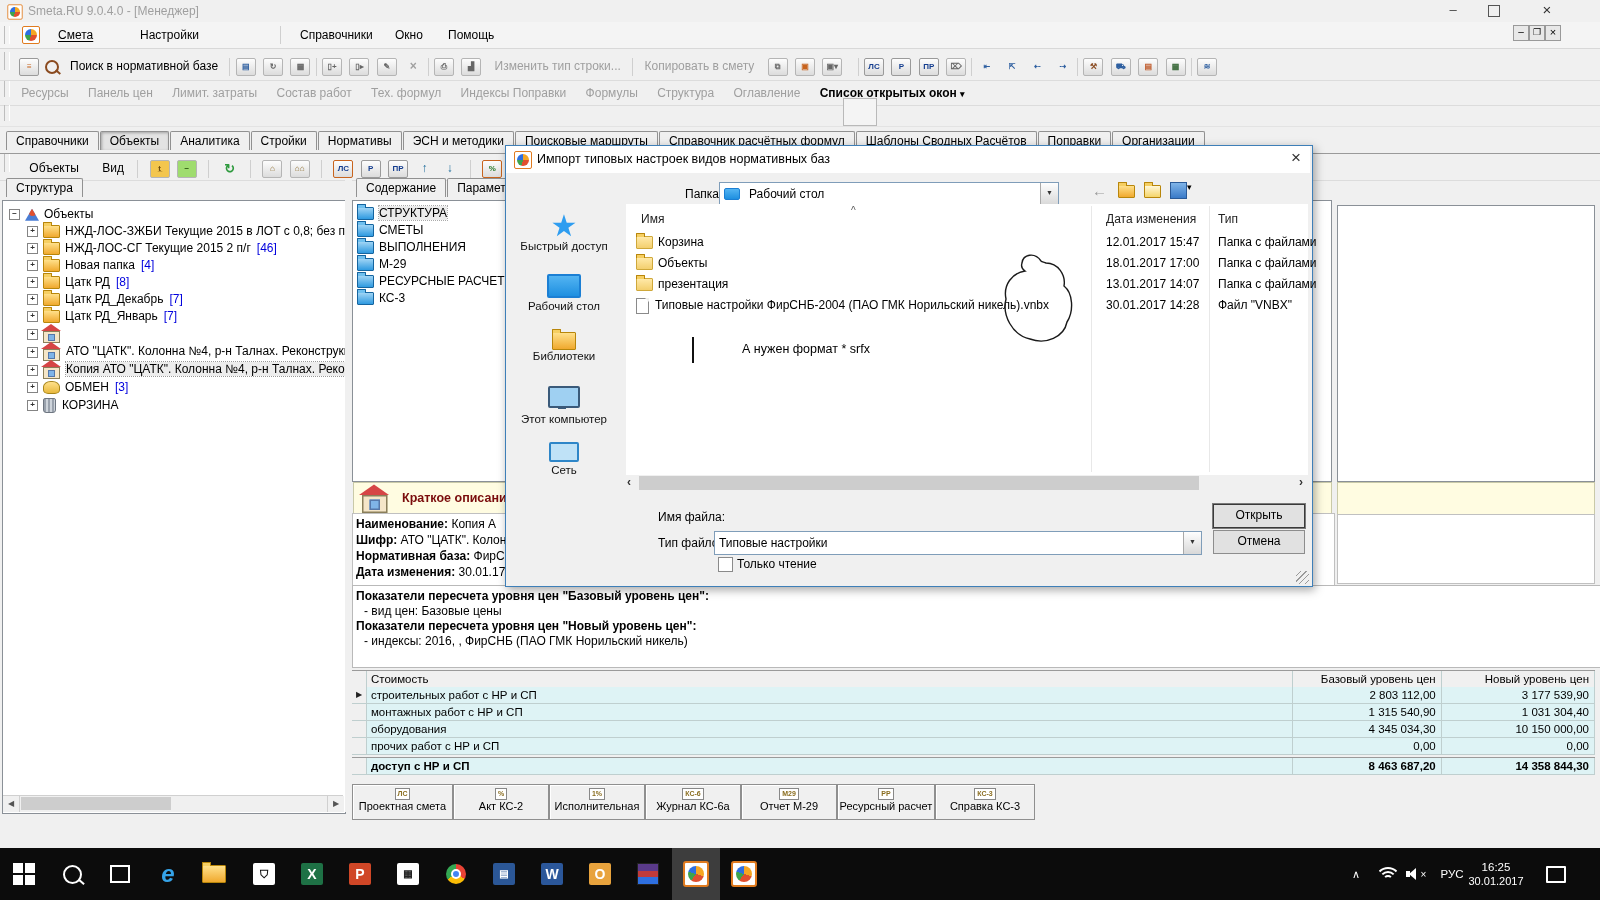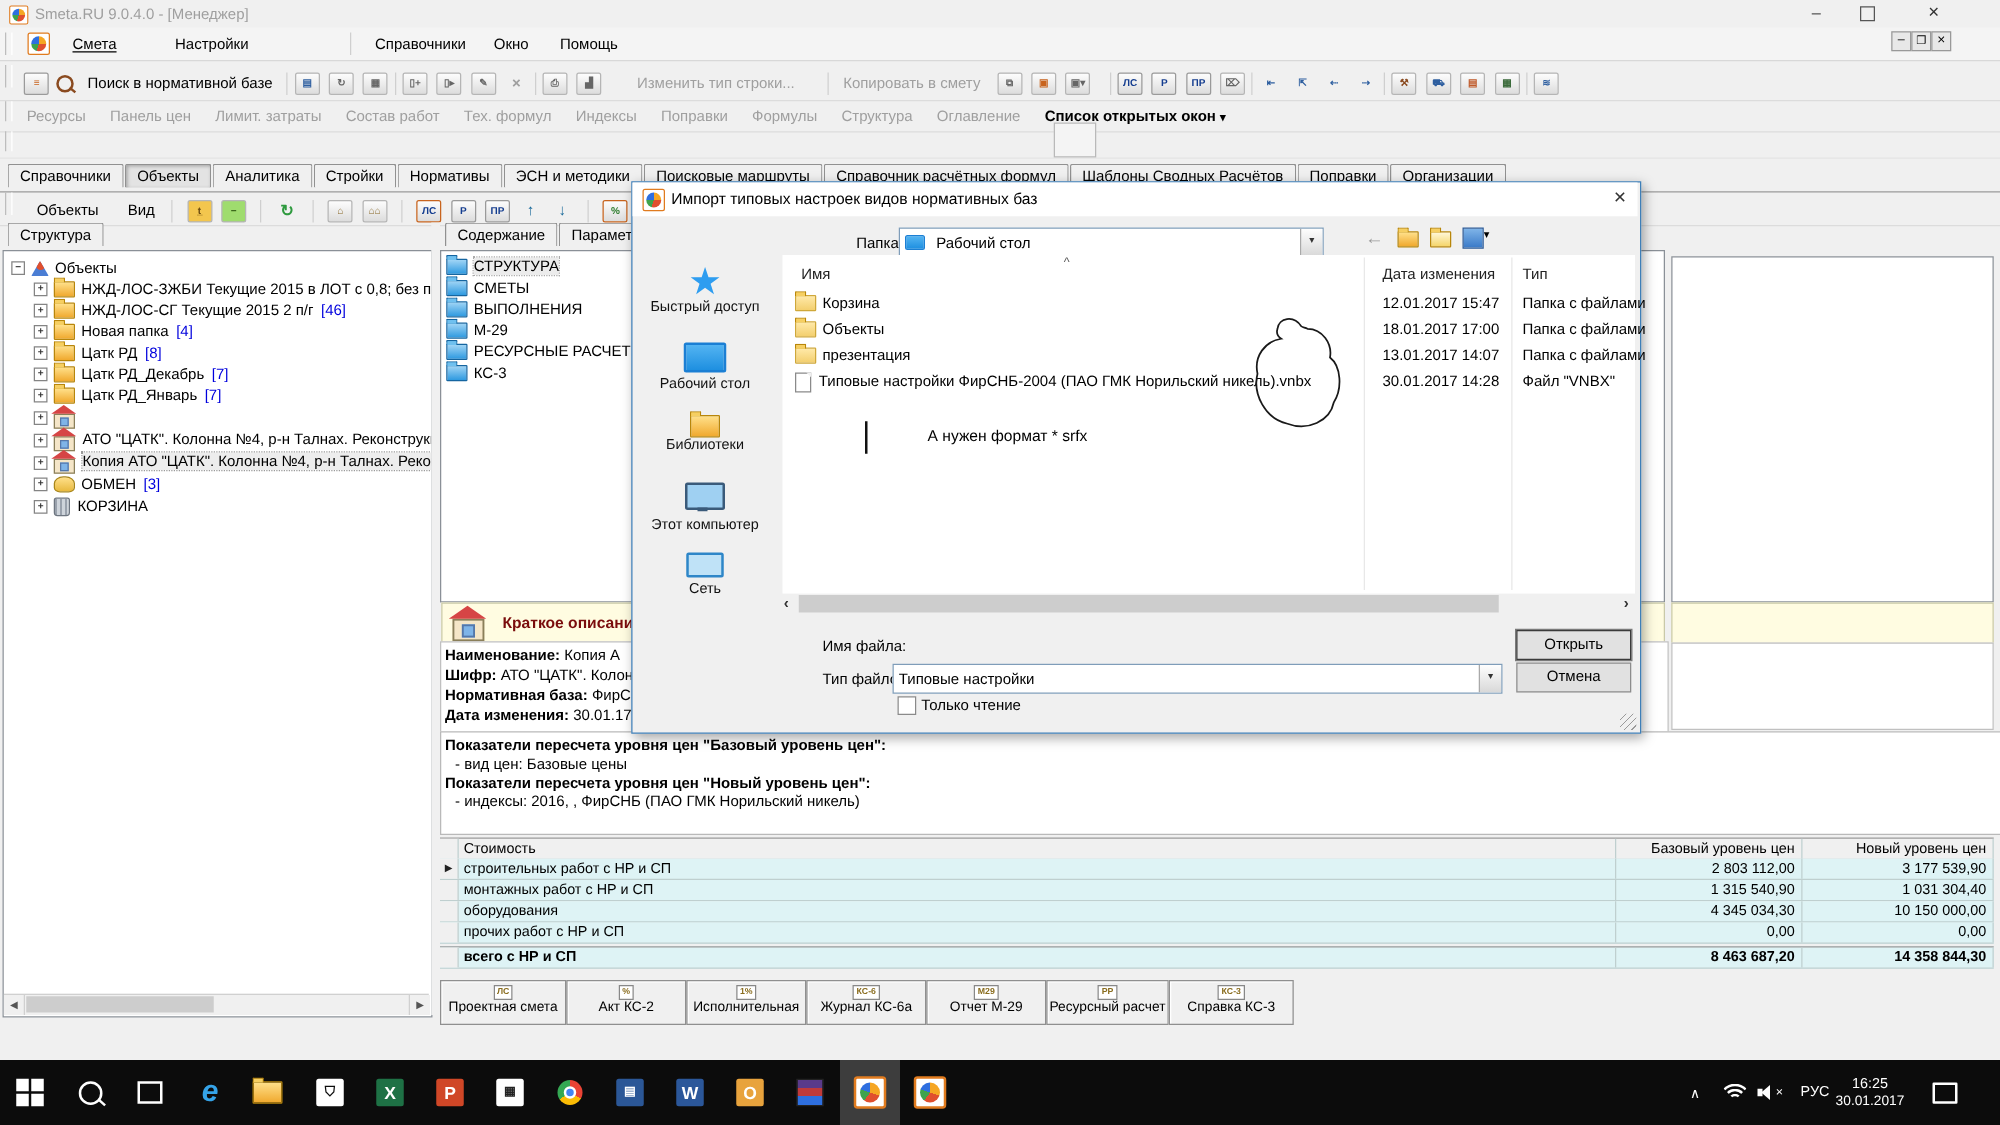--- a/index.html
+++ b/index.html
@@ -125,21 +125,21 @@
     <span class="ti">↻</span>
     <span class="ti">▦</span>
     <span class="vsep" style="display:inline-block;height:18px;vertical-align:middle"></span>
     <span class="ti">▯+</span>
     <span class="ti">▯▸</span>
     <span class="ti">✎</span>
     <span class="ti flat" style="color:#a0a0a0;font-size:12px">×</span>
     <span class="vsep" style="display:inline-block;height:18px;vertical-align:middle"></span>
     <span class="ti">⎙</span>
     <span class="ti">▟</span>
-    <span class="gray" style="margin:0 23px">Изменить тип строки...</span>
+    <span class="gray" style="margin:0 8px">Изменить тип строки...</span>
     <span class="vsep" style="display:inline-block;height:18px;vertical-align:middle"></span>
     <span class="gray" style="margin:0 8px">Копировать в смету</span>
     <span class="ti">⧉</span>
     <span class="ti" style="color:#c8641e">▣</span>
     <span class="ti">▣▾</span>
     <span class="vsep" style="display:inline-block;height:18px;vertical-align:middle;margin-left:10px"></span>
     <span class="ti col">ЛС</span>
     <span class="ti col">Р</span>
     <span class="ti col">ПР</span>
     <span class="ti">⌦</span>
@@ -157,21 +157,21 @@
     <span class="ti" style="color:#2e5fa0">≋</span>
   </div>
 
   <div class="a nw" style="left:0;top:77px;width:1600px;height:24px;border-bottom:1px solid #dcdcdc;padding-top:4px">
     <span class="grip" style="display:inline-block;height:16px;margin:0 8px 0 4px"></span>
     <span class="gray" style="margin-right:16px">Ресурсы</span>
     <span class="gray" style="margin-right:16px">Панель цен</span>
     <span class="gray" style="margin-right:16px">Лимит. затраты</span>
     <span class="gray" style="margin-right:16px">Состав работ</span>
     <span class="gray" style="margin-right:16px">Тех. формул</span>
-    <span class="gray" style="margin-right:16px">Индексы</span>
+    <span class="gray" style="">Индексы</span>
     <span class="gray" style="margin-right:16px">Поправки</span>
     <span class="gray" style="margin-right:16px">Формулы</span>
     <span class="gray" style="margin-right:16px">Структура</span>
     <span class="gray" style="margin-right:16px">Оглавление</span>
     <span style="font-weight:bold"><span>Список открытых окон</span> <span style="font-size:9px">▾</span></span>
   </div>
 
   <div class="a" style="left:0;top:102px;width:1600px;height:24px;border-bottom:1px solid #e3e3e3">
     <span class="grip a" style="left:4px;top:3px;height:16px"></span>
     <span class="a" style="left:843px;top:-4px;width:32px;height:26px;border:1px solid #b9b9b9;background:#f4f4f4"></span>
@@ -296,21 +296,21 @@
     <div class="c-new">10 150 000,00</div>
   </div>
   <div class="trowt" style="top:738px">
     <div class="c-gut"></div>
     <div class="c-lab">прочих работ с НР и СП</div>
     <div class="c-base">0,00</div>
     <div class="c-new">0,00</div>
   </div>
   <div class="trowt" style="top:757px;font-weight:bold;border-top:1px solid #9a9a9a">
     <div class="c-gut"></div>
-    <div class="c-lab">всего с НР и СП</div>
+    <div class="c-lab">доступ с НР и СП</div>
     <div class="c-base">8 463 687,20</div>
     <div class="c-new">14 358 844,30</div>
   </div>
 
   <div class="rbtn" style="left:352px;width:99px"><span class="ric">ЛС</span><br><span>Проектная смета</span></div>
   <div class="rbtn" style="left:453px;width:94px"><span class="ric">%</span><br><span>Акт КС-2</span></div>
   <div class="rbtn" style="left:549px;width:94px"><span class="ric">1%</span><br><span>Исполнительная</span></div>
   <div class="rbtn" style="left:645px;width:94px"><span class="ric">КС-6</span><br><span>Журнал КС-6а</span></div>
   <div class="rbtn" style="left:741px;width:94px"><span class="ric">М29</span><br><span>Отчет М-29</span></div>
   <div class="rbtn" style="left:837px;width:96px"><span class="ric">РР</span><br><span>Ресурсный расчет</span></div>

